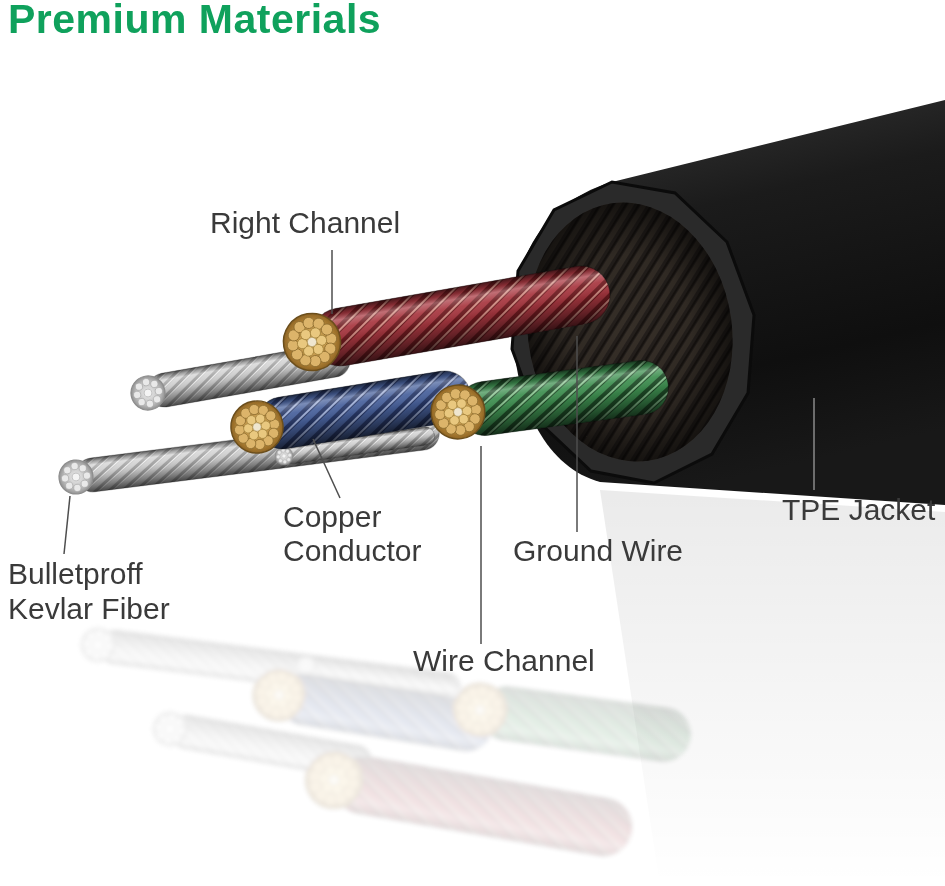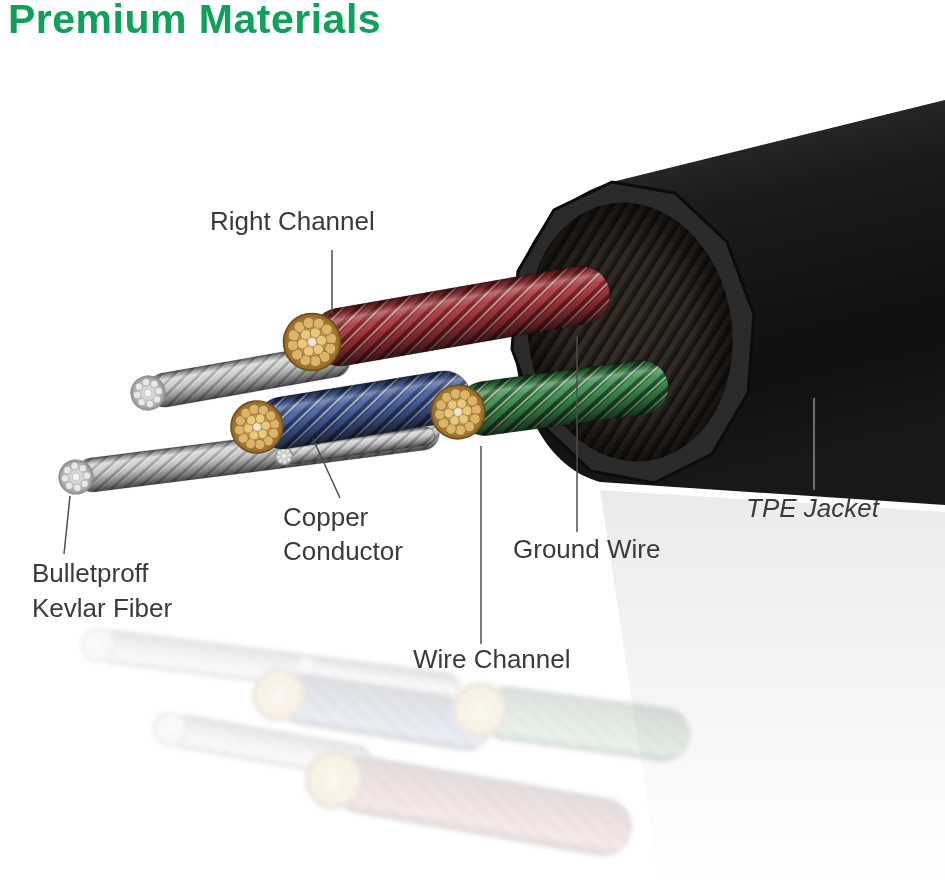--- a/index.html
+++ b/index.html
@@ -6,28 +6,28 @@
   body{
     width:945px;height:886px;position:relative;background:#ffffff;
     font-family:"Liberation Sans",sans-serif;overflow:hidden;
   }
   .page-title{
     position:absolute;left:8px;top:-4px;
     font-size:41px;font-weight:700;color:#0fa15c;letter-spacing:0.5px;
   }
   svg.cable{position:absolute;left:0;top:0;}
   .callout{
-    position:absolute;font-size:26px;color:#3a3a3a;white-space:nowrap;
+    position:absolute;font-size:30px;color:#3a3a3a;white-space:nowrap;
   }
   .callout.wrap{white-space:normal;}
   #lbl-right-channel{left:210px;top:206px;}
-  #lbl-tpe-jacket{left:746px;top:493px;font-style:italic;}
+  #lbl-tpe-jacket{left:782px;top:493px;}
   #lbl-copper-conductor{left:283px;top:500px;width:168px;text-align:left;line-height:34px;}
   #lbl-ground-wire{left:513px;top:534px;}
-  #lbl-kevlar{left:8px;top:556px;width:185px;line-height:35px;margin-left:24px;}
+  #lbl-kevlar{left:8px;top:556px;width:185px;line-height:35px;}
   #lbl-left-channel{left:413px;top:644px;}
 </style>
 </head>
 <body>
 
 <svg class="cable" width="945" height="886" viewBox="0 0 945 886">
   <defs>
     <linearGradient id="jacketGrad" x1="0" y1="0" x2="0.25" y2="1">
       <stop offset="0" stop-color="#3a3a3a"></stop>
       <stop offset="0.35" stop-color="#1b1b1b"></stop>

